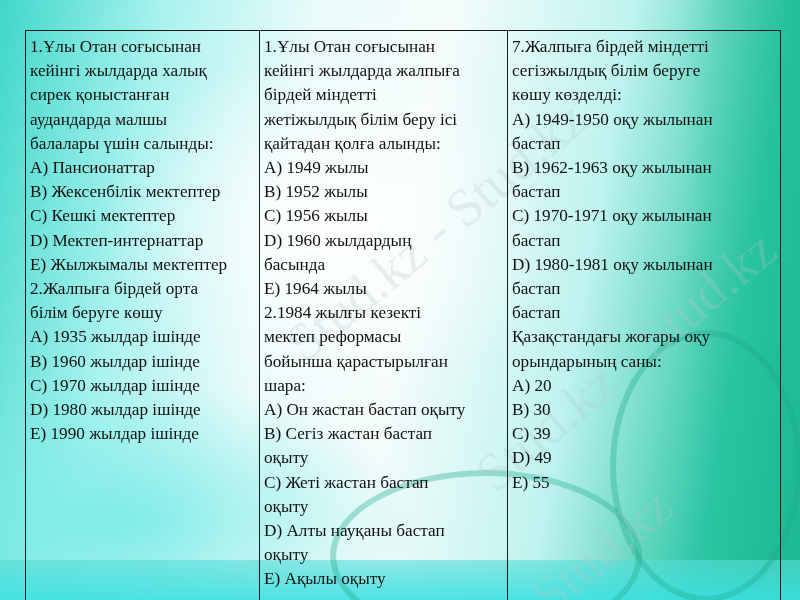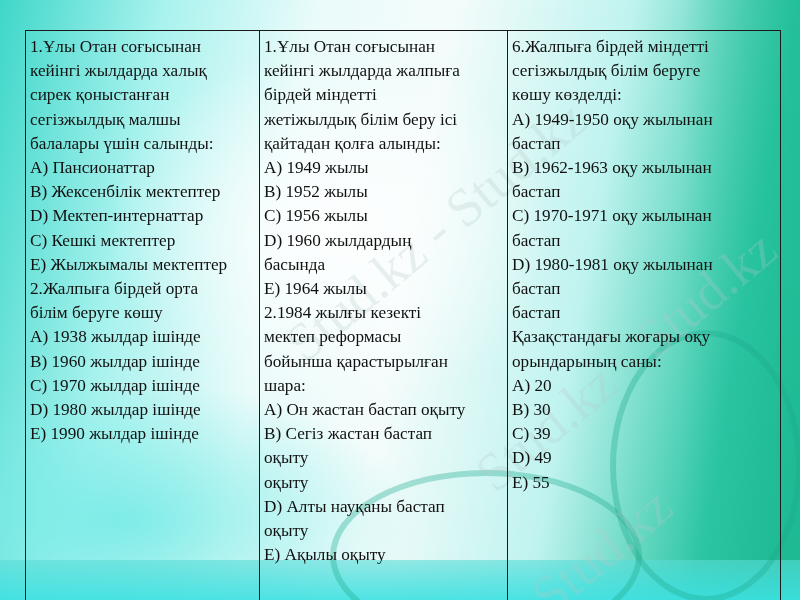--- a/index.html
+++ b/index.html
@@ -48,30 +48,30 @@
 
 <div class="watermark" style="left:250px;top:200px;">Stud.kz - Stud.kz</div>
 <div class="watermark" style="left:440px;top:330px;">Stud.kz - Stud.kz</div>
 <div class="watermark" style="left:520px;top:520px;">Stud.kz</div>
 
 <div class="table">
   <div class="cell" id="col0">
       <span class="line">1.Ұлы Отан соғысынан</span>
       <span class="line">кейінгі жылдарда халық</span>
       <span class="line">сирек қоныстанған</span>
-      <span class="line">сегізжылдық малшы</span>
+      <span class="line">аудандарда малшы</span>
       <span class="line">балалары үшін салынды:</span>
       <span class="line">A) Пансионаттар</span>
       <span class="line">B) Жексенбілік мектептер</span>
+      <span class="line">C) Кешкі мектептер</span>
       <span class="line">D) Мектеп-интернаттар</span>
-      <span class="line">C) Кешкі мектептер</span>
       <span class="line">E) Жылжымалы мектептер</span>
       <span class="line">2.Жалпыға бірдей орта</span>
       <span class="line">білім беруге көшу</span>
-      <span class="line">A) 1938 жылдар ішінде</span>
+      <span class="line">A) 1935 жылдар ішінде</span>
       <span class="line">B) 1960 жылдар ішінде</span>
       <span class="line">C) 1970 жылдар ішінде</span>
       <span class="line">D) 1980 жылдар ішінде</span>
       <span class="line">E) 1990 жылдар ішінде</span>
     </div>
   <div class="cell" id="col1">
       <span class="line">1.Ұлы Отан соғысынан</span>
       <span class="line">кейінгі жылдарда жалпыға</span>
       <span class="line">бірдей міндетті</span>
       <span class="line">жетіжылдық білім беру ісі</span>
@@ -82,27 +82,28 @@
       <span class="line">D) 1960 жылдардың</span>
       <span class="line">басында</span>
       <span class="line">E) 1964 жылы</span>
       <span class="line">2.1984 жылғы кезекті</span>
       <span class="line">мектеп реформасы</span>
       <span class="line">бойынша қарастырылған</span>
       <span class="line">шара:</span>
       <span class="line">A) Он жастан бастап оқыту</span>
       <span class="line">B) Сегіз жастан бастап</span>
       <span class="line">оқыту</span>
+      <span class="line">C) Жеті жастан бастап</span>
       <span class="line">оқыту</span>
       <span class="line">D) Алты  науқаны бастап</span>
       <span class="line">оқыту</span>
       <span class="line">E) Ақылы оқыту</span>
     </div>
   <div class="cell" id="col2">
-      <span class="line">6.Жалпыға бірдей міндетті</span>
+      <span class="line">7.Жалпыға бірдей міндетті</span>
       <span class="line">сегізжылдық білім беруге</span>
       <span class="line">көшу көзделді:</span>
       <span class="line">A) 1949-1950 оқу жылынан</span>
       <span class="line">бастап</span>
       <span class="line">B) 1962-1963 оқу жылынан</span>
       <span class="line">бастап</span>
       <span class="line">C) 1970-1971 оқу жылынан</span>
       <span class="line">бастап</span>
       <span class="line">D) 1980-1981 оқу жылынан</span>
       <span class="line">бастап</span>

